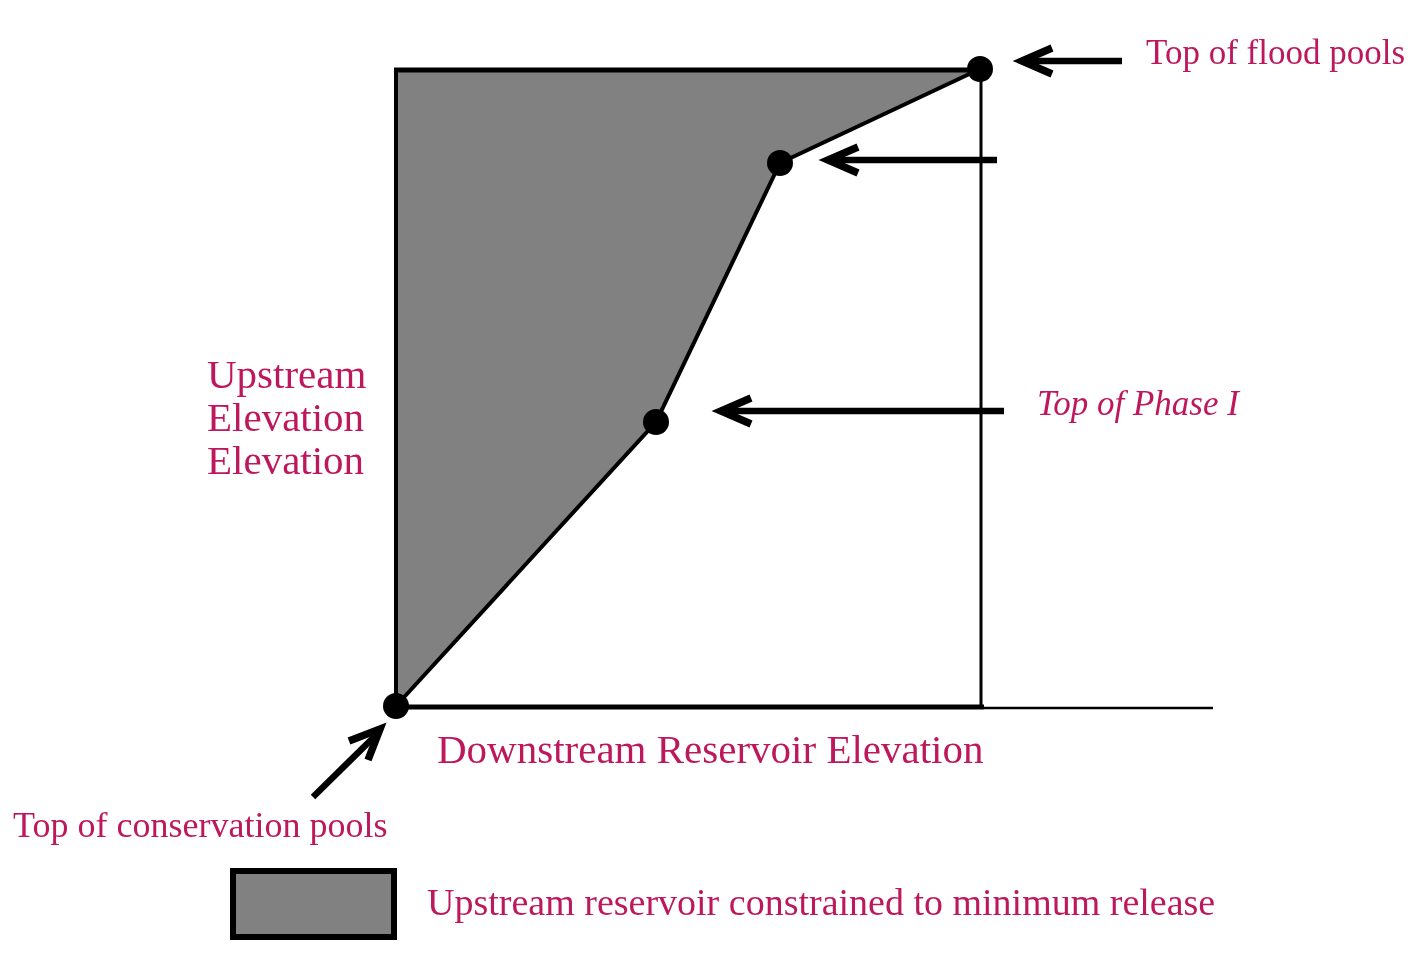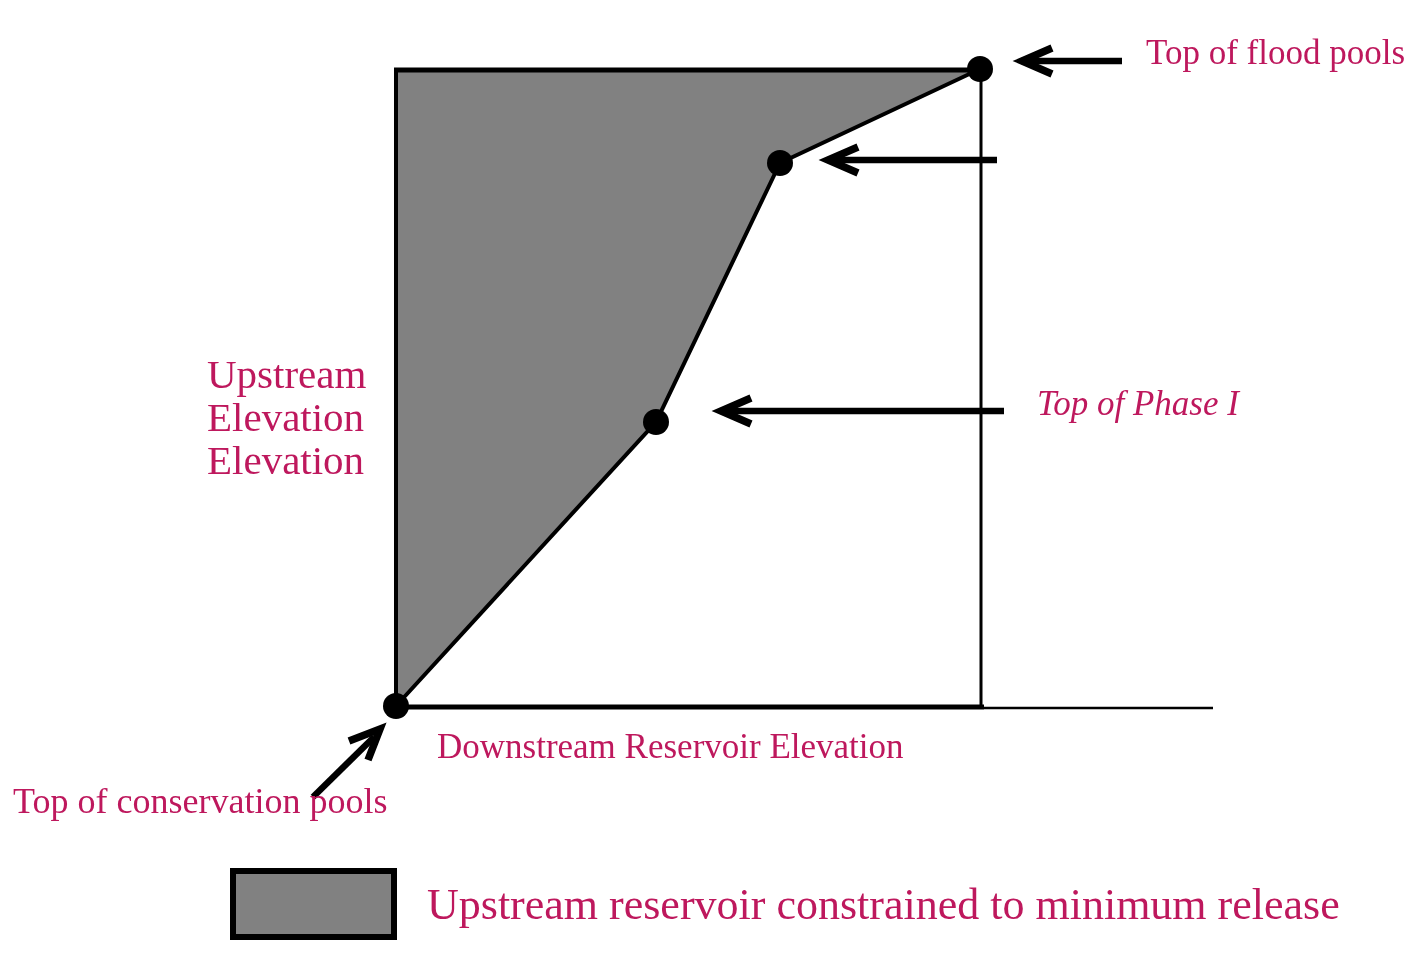--- a/index.html
+++ b/index.html
@@ -14,22 +14,22 @@
   }
   .stage svg { position: absolute; left: 0; top: 0; }
   .lbl {
     position: absolute;
     white-space: nowrap;
     line-height: 1;
     color: #be185d;
   }
   .t35 { font-size: 35px; }
   .t36 { font-size: 36px; }
-  .t38 { font-size: 44px; }
-  .t41 { font-size: 35px; }
+  .t38 { font-size: 38px; }
+  .t41 { font-size: 41px; }
   .ylab { line-height: 43px; font-size: 41px; }
   .stroke { stroke: #000000; fill: none; }
 </style>
 </head>
 <body>
 
 <div class="stage">
 
   <svg width="1421" height="955" viewBox="0 0 1421 955">
 
@@ -76,17 +76,17 @@
     <div>Elevation</div>
   </div>
 
   <div class="lbl t41" style="left:437px; top:729px;">Downstream Reservoir Elevation</div>
 
   <div class="lbl t35" style="left:1146px; top:35px;">Top of flood pools</div>
 
 
   <div class="lbl t35" style="left:1037px; top:386px;font-style:italic;">Top of Phase I</div>
 
-  <div class="lbl t36" style="left:13px; top:783px;">Top of conservation pools</div>
+  <div class="lbl t36" style="left:13px; top:807px;">Top of conservation pools</div>
 
   <div class="lbl t38" style="left:427px; top:883px;">Upstream reservoir constrained to minimum release</div>
 
 </div>
 
 </body></html>

